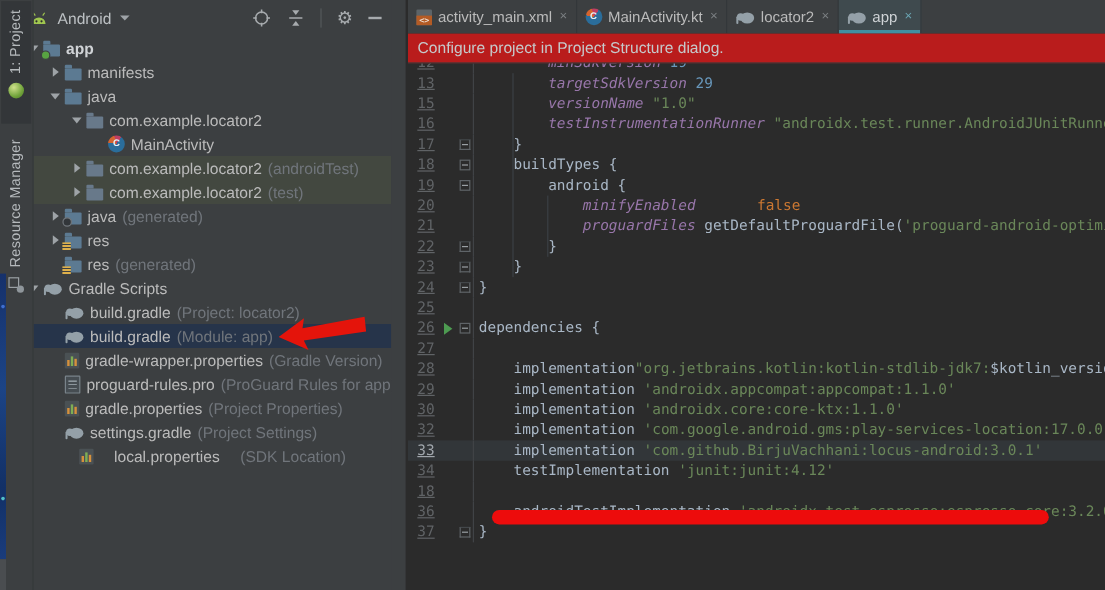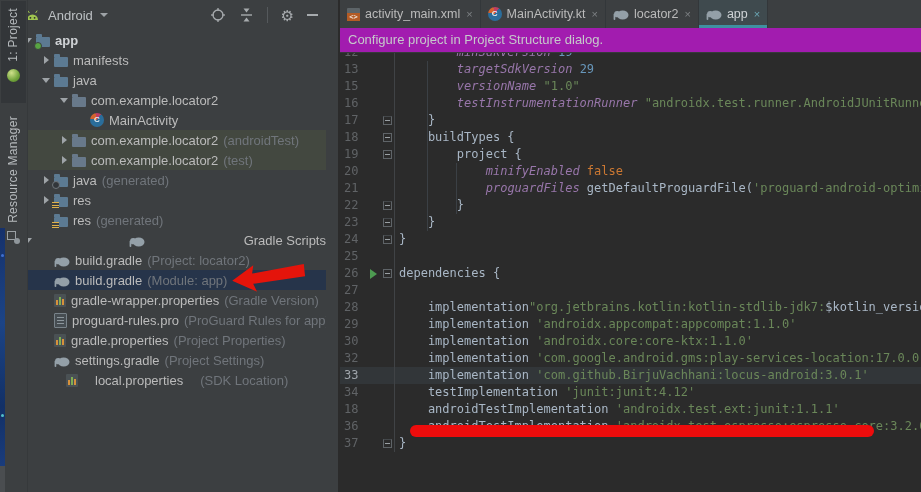--- a/index.html
+++ b/index.html
@@ -74,39 +74,39 @@
     font:bold 7px/8px "DejaVu Sans Mono",monospace;text-align:center;}
 
   
   .editor{position:absolute;left:340px;top:0;right:0;bottom:0;background:#2b2b2b;}
   .tabs{height:28px;background:#3c3f41;display:flex;align-items:stretch;}
   .tab{display:flex;align-items:center;padding:0 7px;border-right:1px solid #33373a;color:#bbbbbb;font-size:12.5px;}
   .tab .icn{margin-right:5px;}
   .tab .close{margin-left:6px;color:#7d8184;font-size:11px;}
   .tab.active{background:#3f4a4e;box-shadow:inset 0 -3px 0 #3f90a1;color:#cfd3d6;}
   .tab.active .close{color:#6ba7b5;}
-  .notif{position:absolute;left:0;right:0;top:28px;height:24px;background:#a21caf;border-bottom:1px solid #37393b;
+  .notif{position:absolute;left:0;right:0;top:28px;height:24px;background:#b91c1c;border-bottom:1px solid #37393b;
     color:#c6c9cb;font-size:13px;line-height:24px;padding-left:8px;}
   .code-viewport{position:absolute;left:0;right:0;top:53px;bottom:0;overflow:hidden;background:#2b2b2b;}
   .code-content{margin-top:-9px;position:relative;}
   .guide{position:absolute;width:1px;background:#3b4045;z-index:0;}
   .code-line{height:17px;display:flex;align-items:center;position:relative;z-index:1;}
   .code-line.hl{background:#323639;}
-  .gut-num{width:22px;flex:none;text-align:left;color:#606366;font:12px/17px "DejaVu Sans Mono",monospace;margin-left:4px;}
+  .gut-num{width:22px;flex:none;text-align:center;color:#606366;font:12px/17px "DejaVu Sans Mono",monospace;margin-left:4px;text-decoration:underline;}
   .gut-run{width:15px;flex:none;display:flex;justify-content:center;}
   .gut-run.on::before{content:'';width:0;height:0;border-top:5px solid transparent;border-bottom:5px solid transparent;border-left:7px solid #4d9b51;}
   .gut-fold{width:13px;flex:none;display:flex;justify-content:center;align-items:center;border-right:1px solid #404346;align-self:stretch;}
   .gut-fold i{display:none;}
   .gut-fold.start i,.gut-fold.end i{display:block;width:7px;height:7px;border:1px solid #5f6468;position:relative;background:#2b2b2b;}
   .gut-fold.start i::after{content:'';position:absolute;left:1px;right:1px;top:3px;border-top:1px solid #9aa0a4;}
   .gut-fold.end i{border-top-color:#43474a;}
   .gut-fold.end i::after{content:'';position:absolute;left:1px;right:1px;top:3px;border-top:1px solid #9aa0a4;}
   .code-text{white-space:pre;font:12px/17px "DejaVu Sans Mono",monospace;padding-left:4px;}
   .tok-p{color:#a9b7c6;} .tok-pr{color:#9876aa;font-style:italic;} .tok-n{color:#6897bb;}
-  .tok-s{color:#6a8759;} .tok-k{color:#cc7832;} .tok-a{color:#7e96ba;}
+  .tok-s{color:#6a8759;} .tok-k{color:#cc7832;margin-left:44px;} .tok-a{color:#7e96ba;}
 
   
   .red-arrow{position:absolute;left:232px;top:262px;width:74px;height:30px;z-index:12;transform:rotate(-6deg);}
   .red-bar{position:absolute;left:410px;top:425px;width:464px;height:12px;border-radius:6px;background:#ed0c0c;z-index:12;}
 </style>
 </head>
 <body>
 
 <div class="app">
 
@@ -206,21 +206,21 @@
           <span class="tarr right"></span>
           <span class="icn i-folder-res"></span>
           <span class="tlabel">res</span>
         </div>
         <div class="trow" style="padding-left: 22px;">
           <span class="tarr"></span>
           <span class="icn i-folder-res"></span>
           <span class="tlabel">res</span>
           <span class="tsuffix">(generated)</span>
         </div>
-        <div class="trow" style="padding-left: 4px; justify-content: space-between;">
+        <div class="trow" style="padding-left: 4px;">
           <span class="tarr down"></span>
           <span class="icn i-gradle-file"><svg width="16" height="13" viewBox="0 0 16 13">
               <g fill="#94a0a8">
                 <ellipse cx="9.7" cy="7" rx="5.8" ry="4.6"></ellipse>
                 <circle cx="4.2" cy="6.2" r="3.1"></circle>
                 <rect x="0.6" y="5.6" width="1.7" height="6.4" rx="0.8"></rect>
               </g>
             </svg></span>
           <span class="tlabel">Gradle Scripts</span>
         </div>
@@ -383,21 +383,21 @@
               <i></i>
             </span>
             <span class="code-text"><span class="tok-p">    buildTypes {</span></span>
           </div>
           <div class="code-line">
             <span class="gut-num">19</span>
             <span class="gut-run"></span>
             <span class="gut-fold start">
               <i></i>
             </span>
-            <span class="code-text"><span class="tok-p">        project {</span></span>
+            <span class="code-text"><span class="tok-p">        android {</span></span>
           </div>
           <div class="code-line">
             <span class="gut-num">20</span>
             <span class="gut-run"></span>
             <span class="gut-fold"></span>
             <span class="code-text"><span class="tok-p">            </span><span class="tok-pr">minifyEnabled</span><span class="tok-p"> </span><span class="tok-k">false</span></span>
           </div>
           <div class="code-line">
             <span class="gut-num">21</span>
             <span class="gut-run"></span>
@@ -480,21 +480,20 @@
           <div class="code-line">
             <span class="gut-num">34</span>
             <span class="gut-run"></span>
             <span class="gut-fold"></span>
             <span class="code-text"><span class="tok-p">    testImplementation </span><span class="tok-s">'junit:junit:4.12'</span></span>
           </div>
           <div class="code-line">
             <span class="gut-num">18</span>
             <span class="gut-run"></span>
             <span class="gut-fold"></span>
-            <span class="code-text"><span class="tok-p">    androidTestImplementation </span><span class="tok-s">'androidx.test.ext:junit:1.1.1'</span></span>
           </div>
           <div class="code-line">
             <span class="gut-num">36</span>
             <span class="gut-run"></span>
             <span class="gut-fold"></span>
             <span class="code-text"><span class="tok-p">    androidTestImplementation </span><span class="tok-s">'androidx.test.espresso:espresso-core:3.2.0'</span></span>
           </div>
           <div class="code-line">
             <span class="gut-num">37</span>
             <span class="gut-run"></span>

